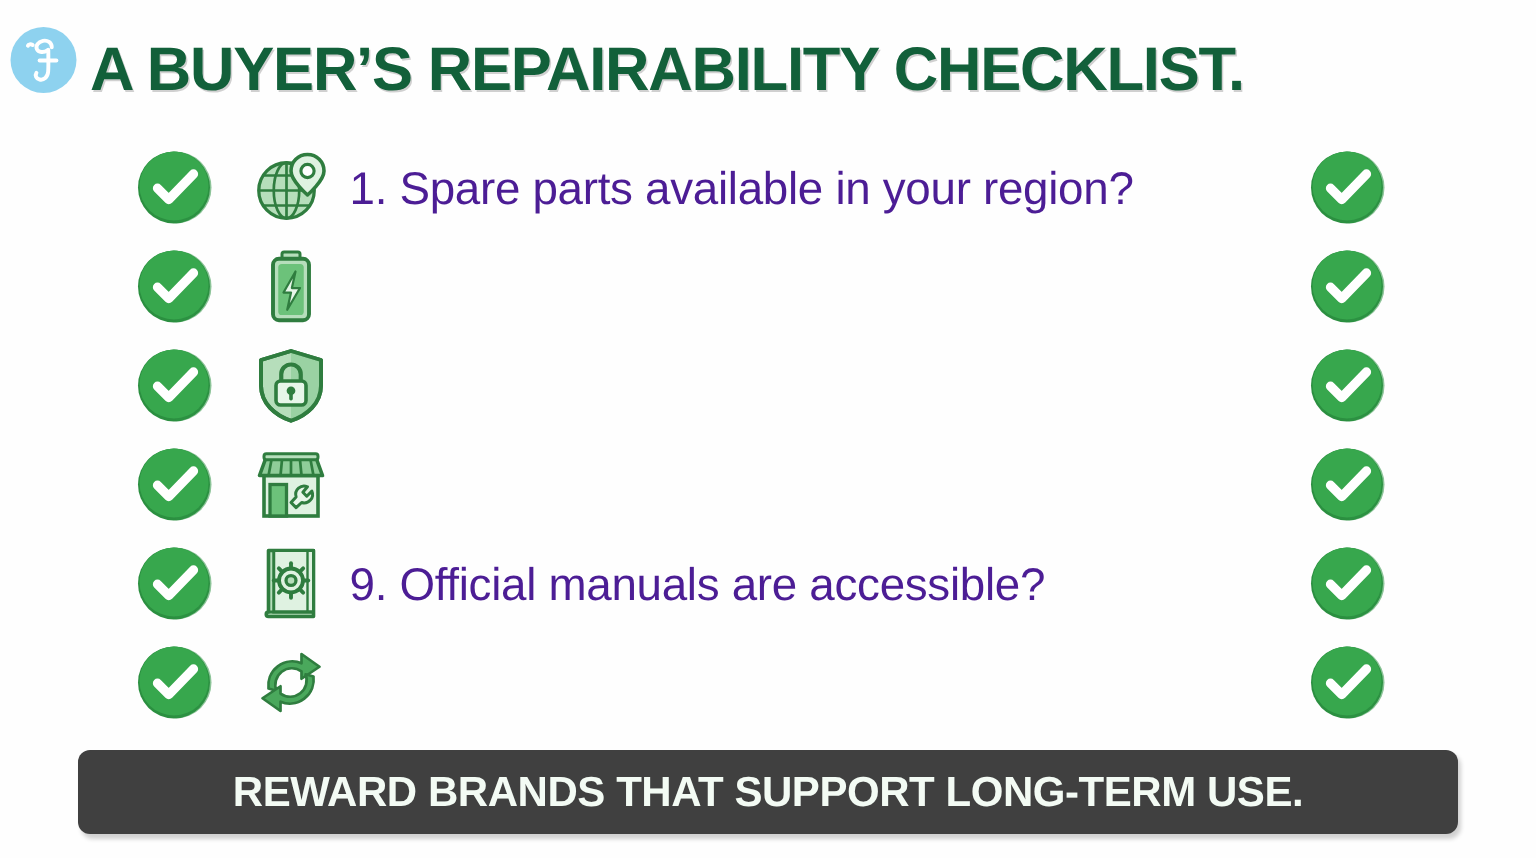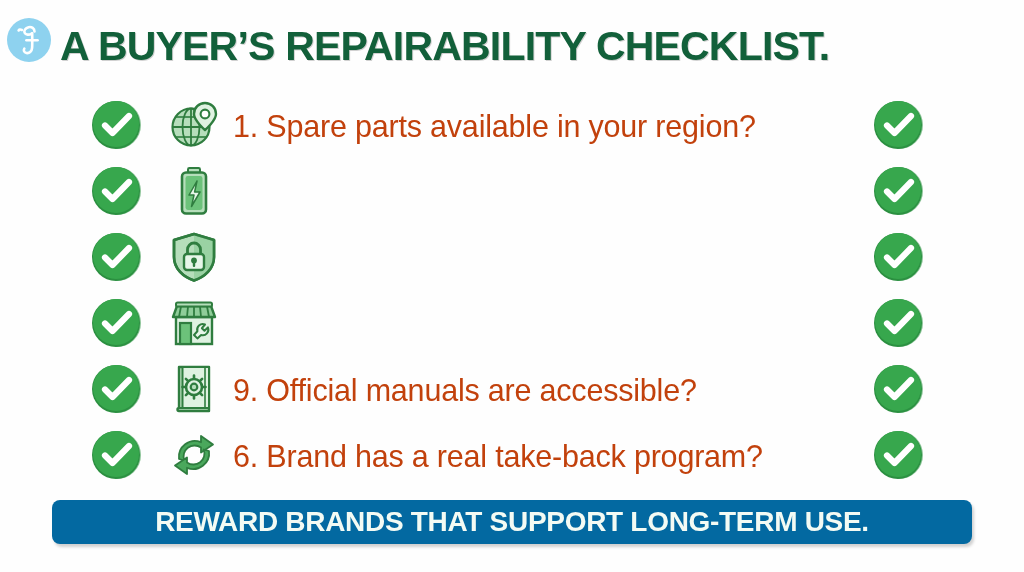--- a/index.html
+++ b/index.html
@@ -112,34 +112,34 @@
   }
   .row-icon svg { display: block; }
 
   .row-text {
     position: absolute;
     left: 233px;
     top: 0;
     height: 66px;
     line-height: 66px;
     font-size: 30.5px;
-    color: #c2410c;
+    color: #4c1d95;
     letter-spacing: -0.2px;
     white-space: nowrap;
     font-family: "Liberation Sans", sans-serif;
   }
 
   
   .footer-banner {
     position: absolute;
     left: 52px;
     top: 500px;
     width: 920px;
-    height: 44px;
-    background: #0369a1;
+    height: 56px;
+    background: #404040;
     border-radius: 8px;
     box-shadow: 2px 3px 3px rgba(0,0,0,0.18);
     display: flex;
     align-items: center;
     justify-content: center;
   }
   .footer-text {
     color: #f3fbf4;
     font-size: 28px;
     font-weight: bold;
@@ -387,21 +387,20 @@
         <svg width="52" height="52" viewBox="0 0 52 52">
           <g fill="#4aa85c" stroke="#2f7d3f" stroke-width="1.8" stroke-linejoin="round">
             <path d="M11 30 A16 16 0 0 1 33 13.2 L33 7 L45 15.5 L33 23.5 L33 18.6
                      A11 11 0 0 0 16.3 31.5 Z"></path>
             <path d="M41 22 A16 16 0 0 1 19 38.8 L19 45 L7 36.5 L19 28.5 L19 33.4
                      A11 11 0 0 0 35.7 20.5 Z"></path>
           </g>
         </svg>
       </div>
 
-      <div class="row-text">6. Brand has a real take-back program?</div>
 
       <div class="check-right">
         <div class="check-badge">
           <svg width="58" height="58" viewBox="0 0 58 58">
             <circle cx="28" cy="29" r="24" fill="#2b8f40"></circle>
             <path d="M29 5 A24 24 0 0 1 29 53 Z" fill="#2d9443" opacity="0.55"></path>
             <circle cx="28" cy="28" r="23" fill="#37a74d"></circle>
             <path d="M17 29.5 L24.5 37 L41 20" fill="none" stroke="#ffffff" stroke-width="6.2" stroke-linecap="round" stroke-linejoin="round"></path>
           </svg>
         </div>

